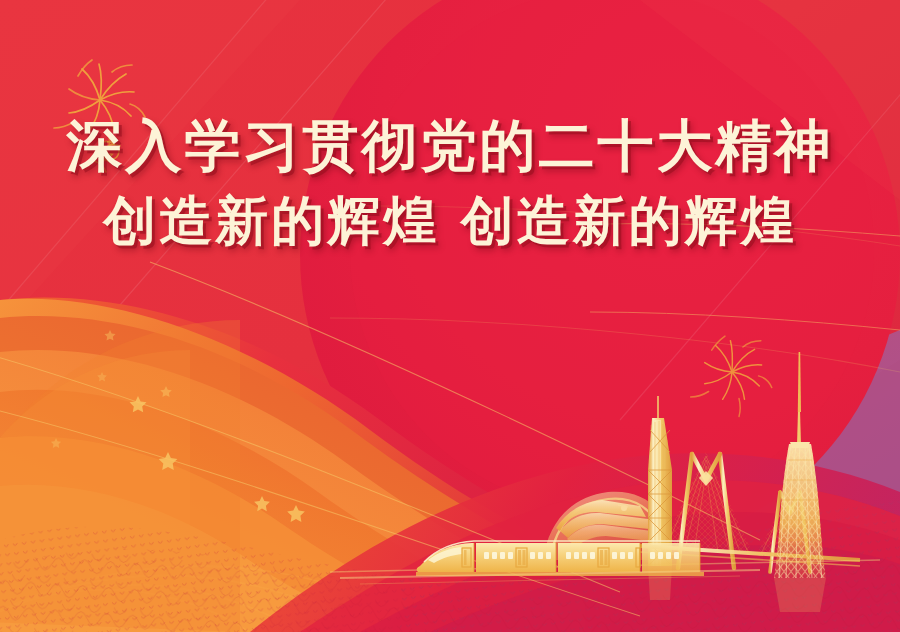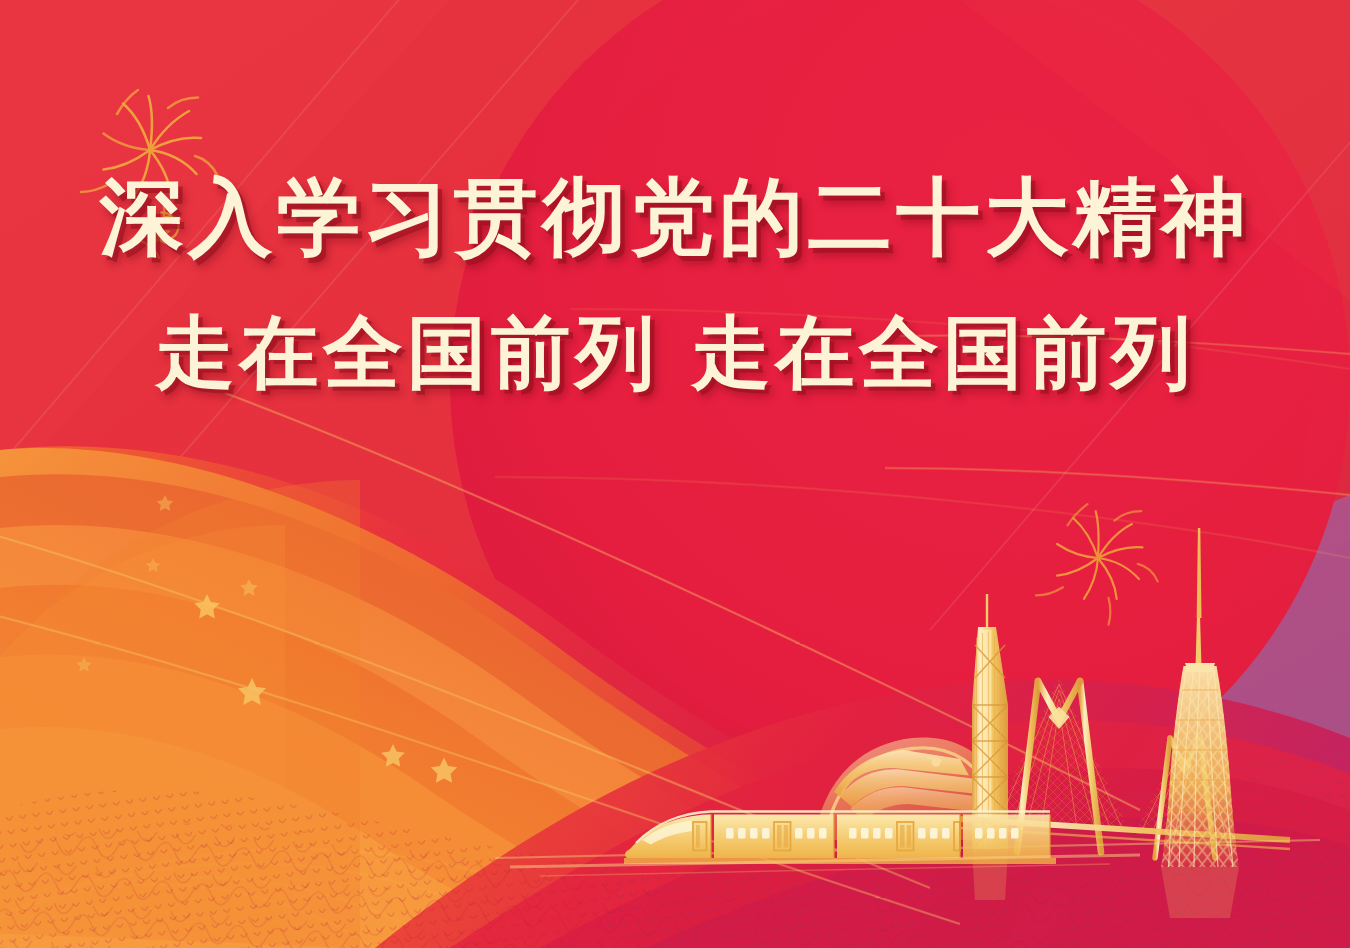--- a/index.html
+++ b/index.html
@@ -25,21 +25,21 @@
     font-family:"DejaVu Sans","Liberation Sans",sans-serif;
     font-weight:700;
     color:#FDF3D7;
     letter-spacing:2px;
     line-height:1.0;
     white-space:nowrap;
     text-shadow:
        3px 3px 0 rgba(150,14,30,.55),
        4px 5px 6px rgba(120,8,22,.45);
   }
-  .hl1{font-size:56px;margin-bottom:35px;letter-spacing:3px;}
+  .hl1{font-size:56px;margin-bottom:20px;letter-spacing:3px;}
   .hl2{font-size:53px;margin-bottom:20px;letter-spacing:3px;}
   .hl3{font-size:53px;letter-spacing:3px;}
 </style>
 </head>
 <body>
 
 <div id="stage">
 
   <svg class="layer" viewBox="0 0 900 632" preserveAspectRatio="none">
     <defs>
@@ -434,16 +434,16 @@
       </g>
 
       <path d="M416,572 L704,572 L704,576 L416,576 Z" fill="#EFB449" opacity=".8"></path>
       <path d="M340,578 L760,570" stroke="#F7D685" stroke-width="2" opacity=".5" fill="none"></path>
       <path d="M360,584 L740,576" stroke="#F3C362" stroke-width="1" opacity=".3" fill="none"></path>
     </g>
   </svg>
 
   <div class="headlines">
     <span class="hl hl1">深入学习贯彻党的二十大精神</span>
-    <span class="hl hl3">走在全国前列 走在全国前列</span>
+    <span class="hl hl3">创造新的辉煌 创造新的辉煌</span>
   </div>
 
 </div>
 
 </body></html>

